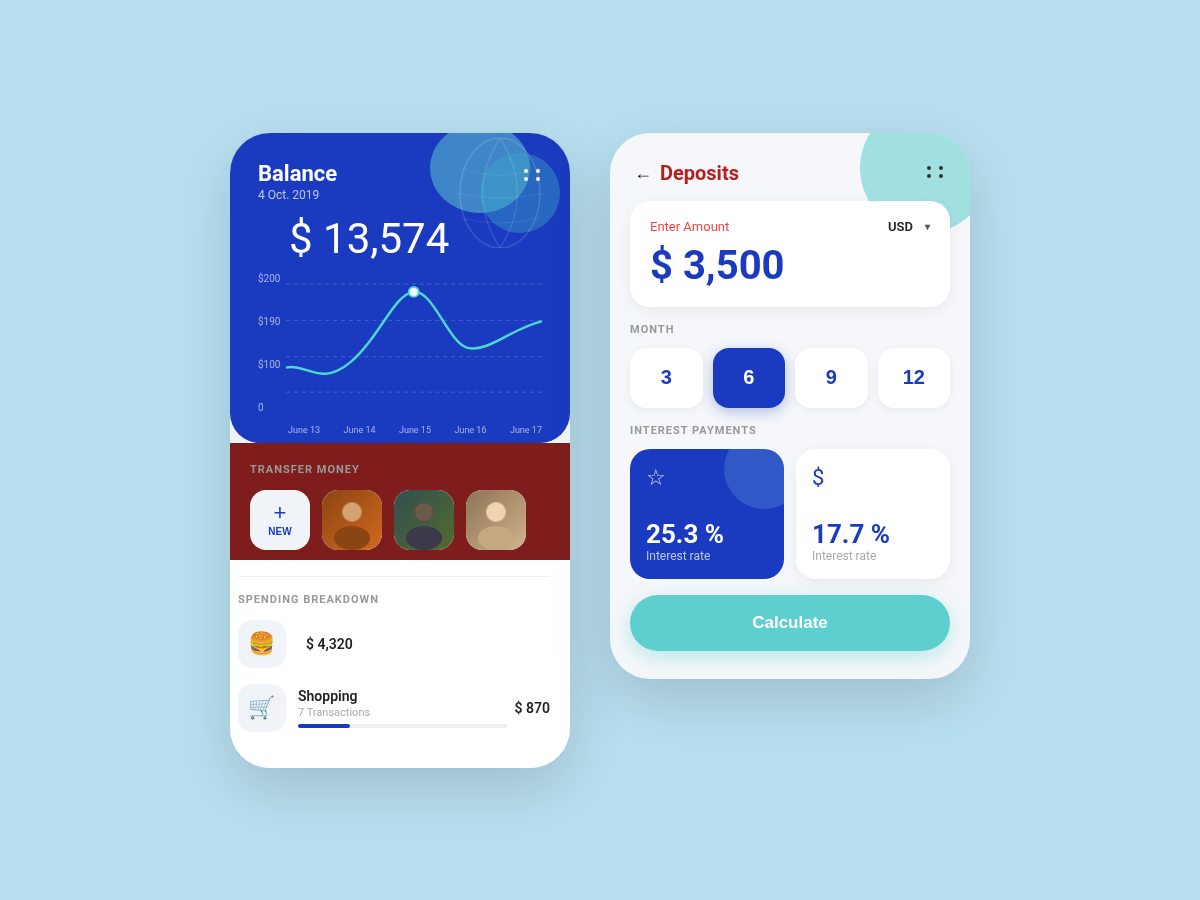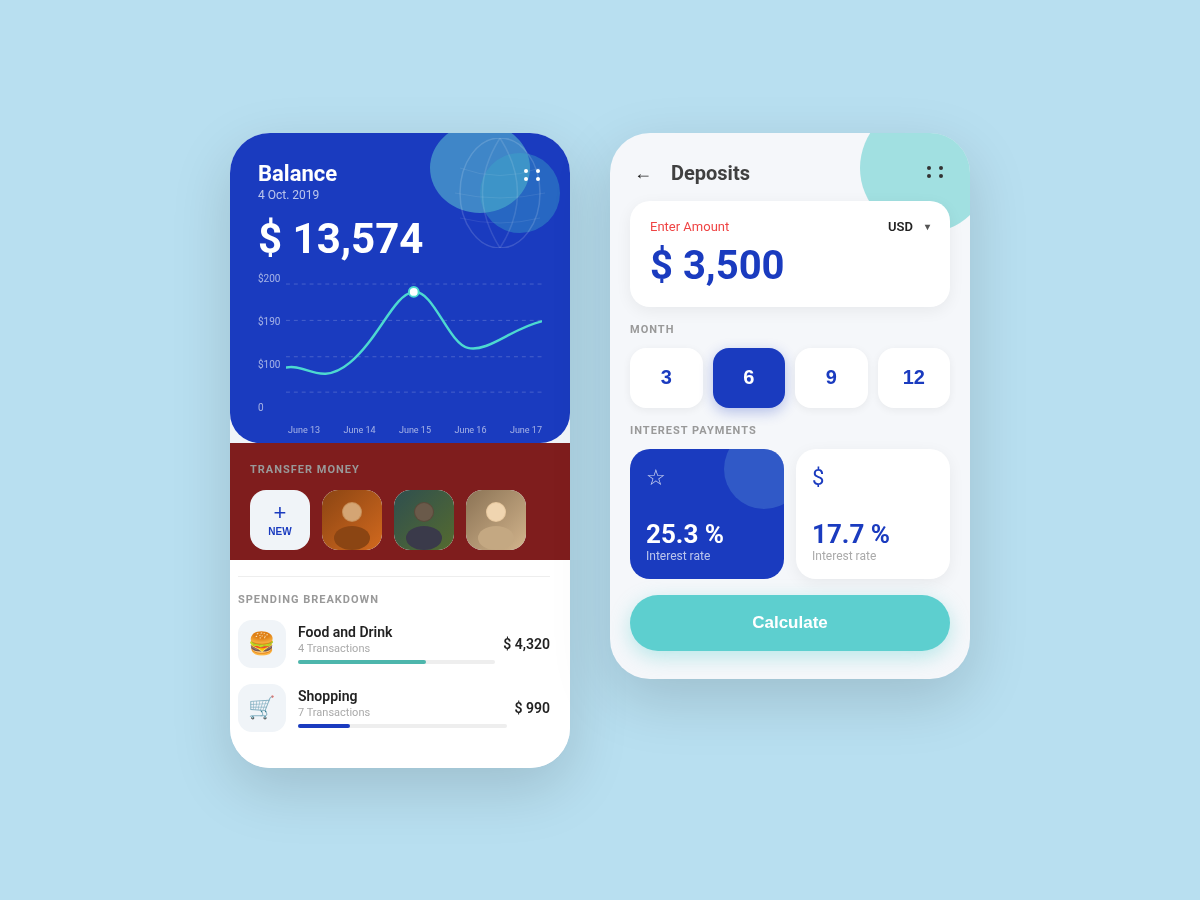--- a/index.html
+++ b/index.html
@@ -80,24 +80,25 @@
     }
     .dots-menu {
       color: white;
       font-size: 18px;
       cursor: pointer;
       margin-top: 4px;
     }
     .balance-amount {
       color: white;
       font-size: 42px;
-      font-weight: 700;
+      font-weight: 400;
       margin-top: 12px;
       position: relative;
       z-index: 2;
+      margin-left: 31px;
     }
     .chart-area {
       margin-top: 10px;
       position: relative;
       z-index: 2;
     }
     .chart-labels-y {
       display: flex;
       flex-direction: column;
       position: absolute;
@@ -277,22 +278,21 @@
       gap: 8px;
       cursor: pointer;
     }
     .back-arrow {
       font-size: 18px;
       color: #222;
     }
     .deposits-title {
       font-size: 20px;
       font-weight: 700;
-      color: #404040;
-      margin-left: 11px;
+      color: #b91c1c;
     }
     .deposits-dots {
       font-size: 18px;
       color: #222;
       cursor: pointer;
     }
 
     
     .amount-card {
       background: white;
@@ -562,40 +562,33 @@
         </div>
       </div>
     </div>
 
     <div class="spending-section">
       <div class="spending-divider"></div>
       <div class="section-title">SPENDING BREAKDOWN</div>
 
       <div class="spending-item">
         <div class="spending-icon">🍔</div>
-        <div class="spending-info">
-          <div class="spending-name">Food and Drink</div>
-          <div class="spending-transactions">4 Transactions</div>
-          <div class="spending-bar-wrap">
-            <div class="spending-bar bar-food"></div>
-          </div>
-        </div>
         <div class="spending-amount">$ 4,320</div>
       </div>
 
       <div class="spending-item">
         <div class="spending-icon">🛒</div>
         <div class="spending-info">
           <div class="spending-name">Shopping</div>
           <div class="spending-transactions">7 Transactions</div>
           <div class="spending-bar-wrap">
             <div class="spending-bar bar-shopping"></div>
           </div>
         </div>
-        <div class="spending-amount">$ 990</div>
+        <div class="spending-amount">$ 870</div>
       </div>
     </div>
   </div>
 
   <div class="phone-right">
     <div class="deposits-decor"></div>
 
     <div class="deposits-header">
       <div class="deposits-back">
         <span class="back-arrow">←</span>

